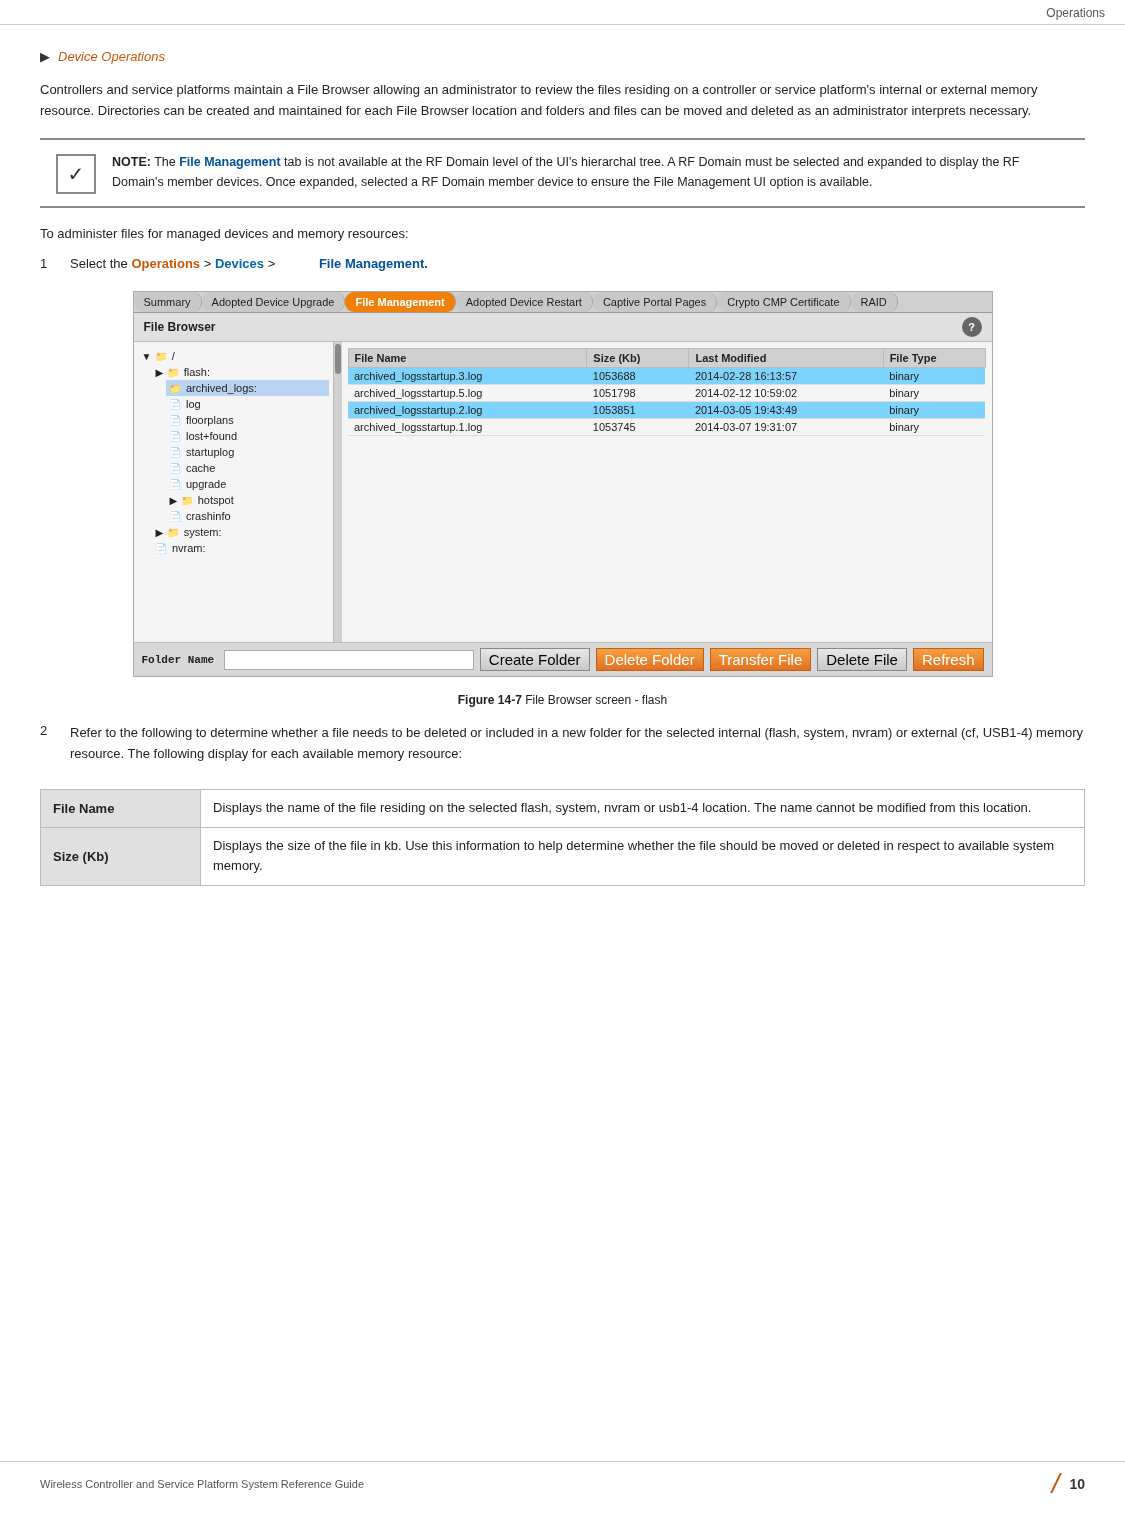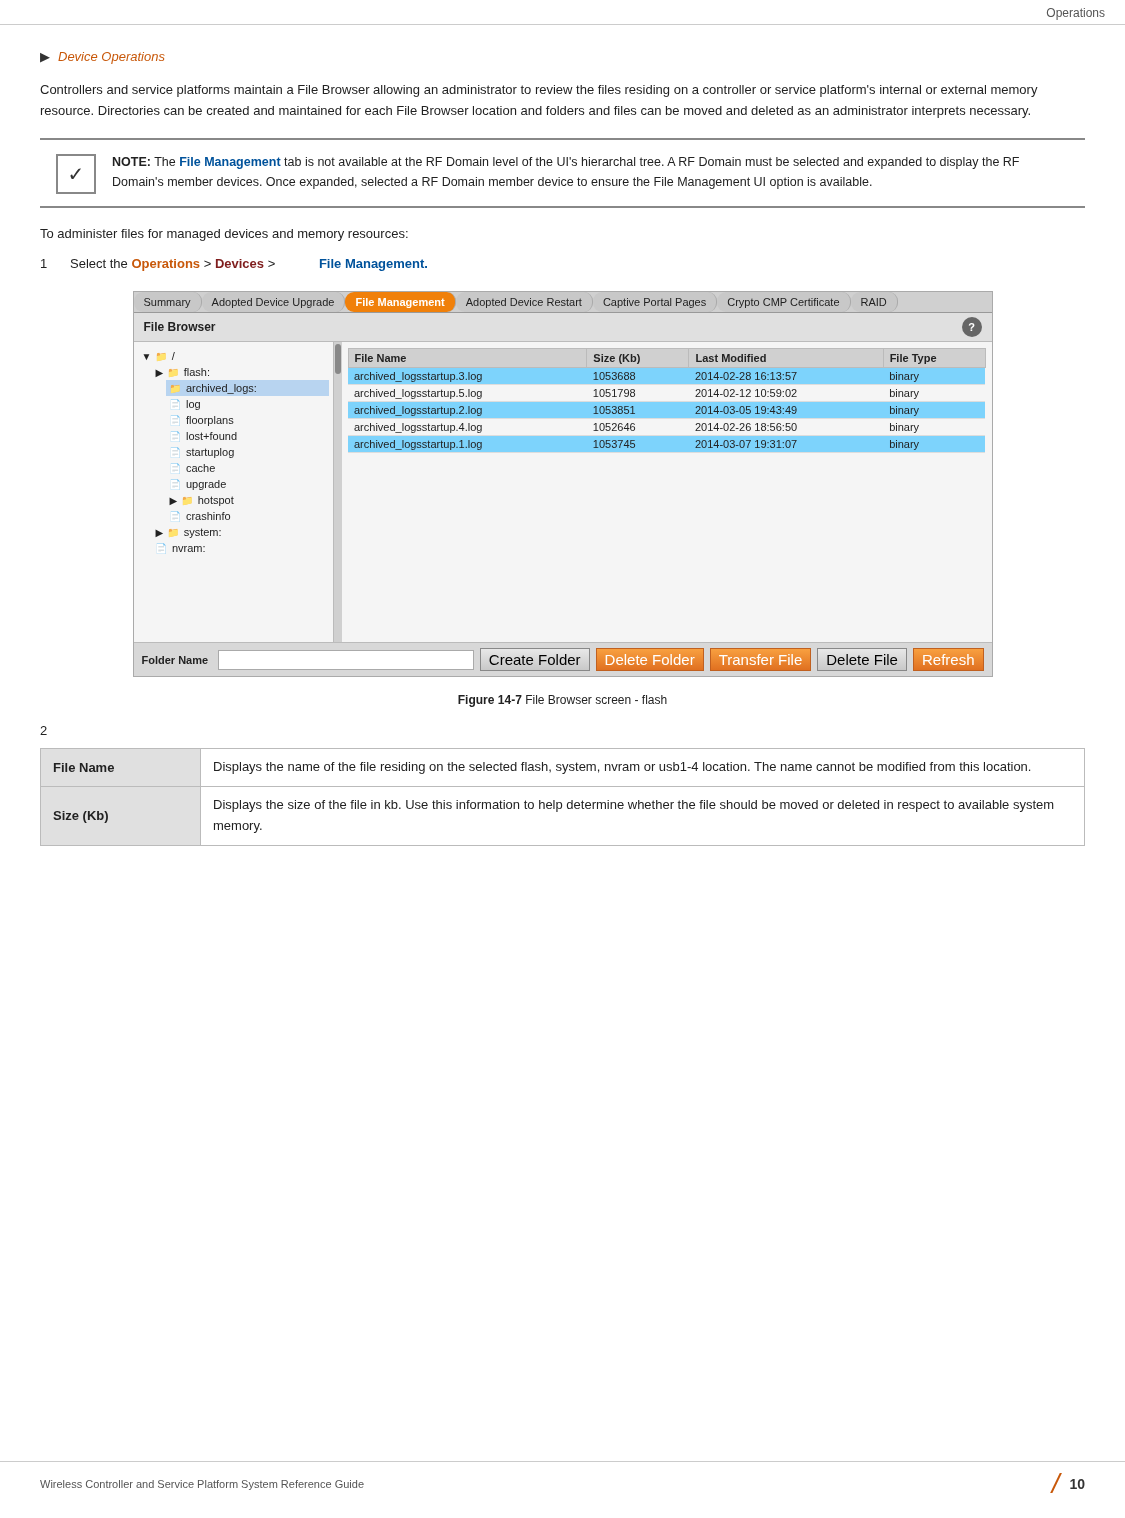--- a/index.html
+++ b/index.html
@@ -114,21 +114,21 @@
       margin-bottom: 10px;
       font-size: 13px;
       line-height: 1.6;
     }
     .step-num {
       font-weight: normal;
       flex-shrink: 0;
       min-width: 18px;
     }
     .step-text .op { color: #c8580a; font-weight: bold; }
-    .step-text .dev { color: #7f1d1d; font-weight: bold; }
+    .step-text .dev { color: #0369a1; font-weight: bold; }
     .step-text .fm { color: #00529b; font-weight: bold; margin-left: 40px; }
 
     
     .screenshot-container {
       margin: 16px auto;
       max-width: 860px;
       border: 1px solid #aaa;
       background: #e8e8e8;
       font-size: 11px;
     }
@@ -248,20 +248,21 @@
       padding: 5px 8px;
       background: #d8d8d8;
       border-top: 1px solid #bbb;
       gap: 6px;
       font-size: 11px;
     }
     .ss-folder-label {
       font-size: 11px;
       margin-right: 4px;
       font-weight: bold;
+      font-family: Liberation Mono, monospace;
     }
     .ss-folder-input {
       flex: 1;
       height: 20px;
       border: 1px solid #aaa;
       background: #fff;
       font-size: 11px;
       padding: 0 4px;
     }
     .ss-btn {
@@ -521,26 +522,20 @@
                 <td>2014-02-12 10:59:02</td>
                 <td>binary</td>
               </tr>
               <tr>
                 <td>archived_logsstartup.2.log</td>
                 <td>1053851</td>
                 <td>2014-03-05 19:43:49</td>
                 <td>binary</td>
               </tr>
               <tr>
-                <td>archived_logsstartup.4.log</td>
-                <td>1052646</td>
-                <td>2014-02-26 18:56:50</td>
-                <td>binary</td>
-              </tr>
-              <tr>
                 <td>archived_logsstartup.1.log</td>
                 <td>1053745</td>
                 <td>2014-03-07 19:31:07</td>
                 <td>binary</td>
               </tr>
             </tbody>
         </table>
       </div>
     </div>
 
@@ -558,20 +553,21 @@
   
   <div class="figure-caption">
     <strong>Figure 14-7</strong>
     <span>  </span>
     <span>File Browser screen - flash</span>
   </div>
 
   
   <div style="display:flex; gap:12px; margin-bottom:10px;">
     <span class="step-num">2</span>
+    <p class="step2-text">Refer to the following to determine whether a file needs to be deleted or included in a new folder for the selected internal (flash, system, nvram) or external (cf, USB1-4) memory resource. The following display for each available memory resource:</p>
   </div>
 
   
   <table class="data-table" id="data-table-container">
     <tbody id="data-table-body">
         <tr>
           <th>File Name</th>
           <td>Displays the name of the file residing on the selected flash, system, nvram or usb1-4 location. The name cannot be modified from this location.</td>
         </tr>
         <tr>

